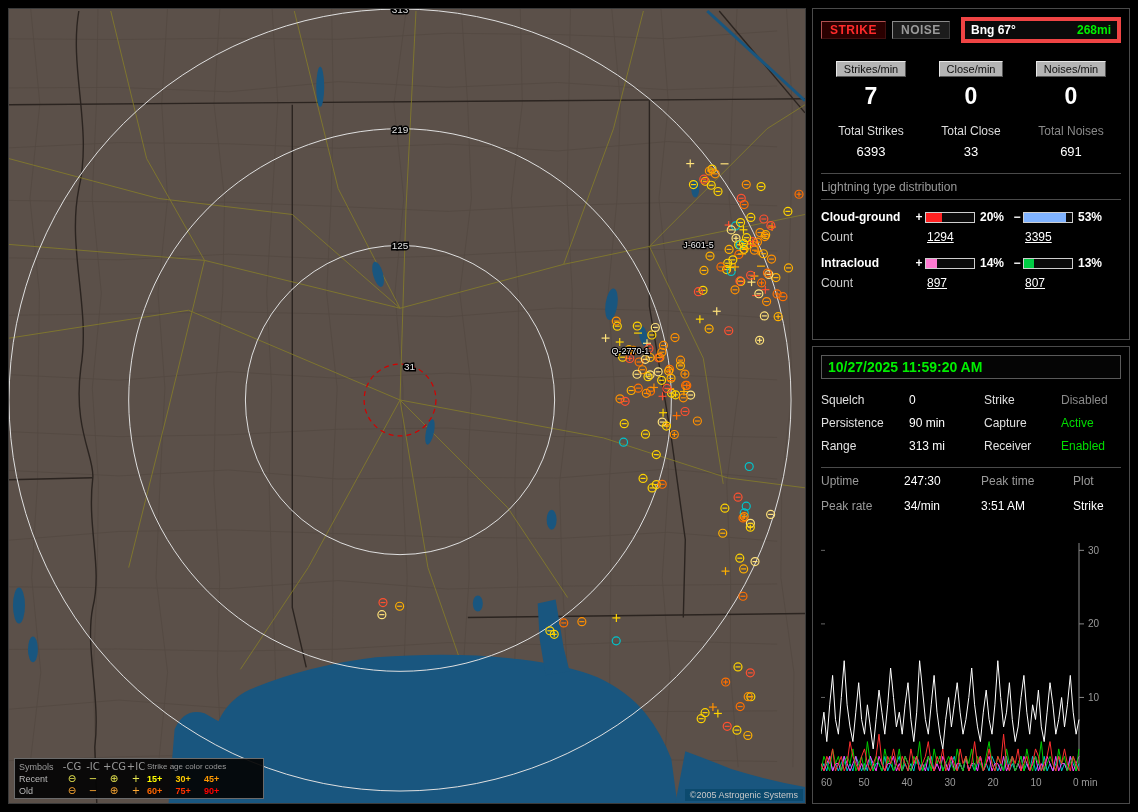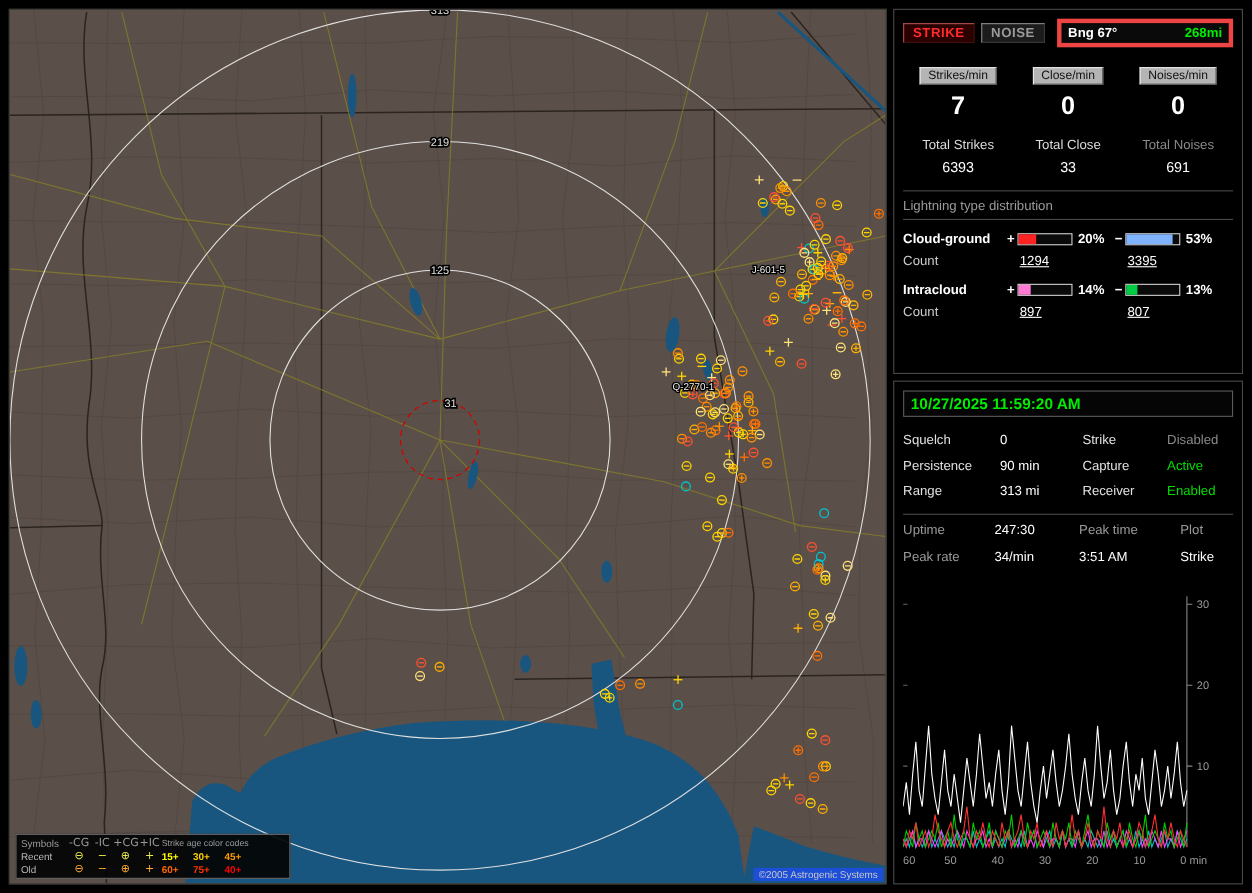--- a/index.html
+++ b/index.html
@@ -7,21 +7,21 @@
 
   
   #map-wrap{position:absolute;left:8px;top:8px;width:798px;height:796px;background:#5b5049;border:1px solid #3a3a3a;box-sizing:border-box;overflow:hidden;}
   #map-svg{display:block;width:100%;height:100%;}
   .legend{position:absolute;left:5px;bottom:4px;width:250px;background:rgba(4,4,4,.93);border:1px solid #6a6a6a;font-size:9px;color:#b8b8b8;padding:2px 4px;box-sizing:border-box;}
   .lg-grid{display:grid;grid-template-columns:42px 22px 20px 22px 22px auto;row-gap:1px;align-items:center;}
   .lg-head{color:#9a9a9a;}
   .lg-age-head{font-size:8px;color:#9a9a9a;}
   .lg-sym{font-family:"DejaVu Sans",sans-serif;font-size:10px;text-align:center;}
   .lg-age span{display:inline-block;width:26px;font-weight:bold;}
-  .copyright{position:absolute;right:2px;bottom:2px;background:#1d4ed8;color:#c8c8c8;font-size:9px;padding:1px 5px;}
+  .copyright{position:absolute;right:2px;bottom:2px;background:#0c4a6e;color:#c8c8c8;font-size:9px;padding:1px 5px;}
 
   
   #right{position:absolute;left:812px;top:8px;width:318px;height:796px;display:flex;flex-direction:column;gap:6px;}
   .panel{background:#000;border:1px solid #4a4a4a;padding:8px;box-sizing:border-box;color:#fff;}
   #stats-panel{height:332px;}
   #status-panel{flex:1;position:relative;}
 
   .ind-row{display:flex;align-items:center;gap:6px;}
   .led{font-weight:bold;font-size:12px;padding:1px 8px;border:1px solid;letter-spacing:.5px;}
   .led-strike{color:#ff2a2a;background:#2a0000;border-color:#b05050 #401010 #401010 #b05050;}
@@ -930,21 +930,21 @@
       </span>
 
       <span>Old</span>
       <span class="lg-sym" style="color: rgb(255, 170, 51);">⊖</span>
       <span class="lg-sym" style="color: rgb(255, 170, 51);">−</span>
       <span class="lg-sym" style="color: rgb(255, 170, 51);">⊕</span>
       <span class="lg-sym" style="color: rgb(255, 170, 51);">+</span>
       <span class="lg-age">
         <span style="color: rgb(255, 102, 0);">60+</span>
         <span style="color: rgb(255, 51, 0);">75+</span>
-        <span style="color: rgb(255, 0, 0);">40+</span>
+        <span style="color: rgb(255, 0, 0);">90+</span>
       </span>
     </div>
   </div>
 
   <div class="copyright">©2005 Astrogenic Systems</div>
 </div>
 
 <div id="right">
 
   <div class="panel" id="stats-panel">

